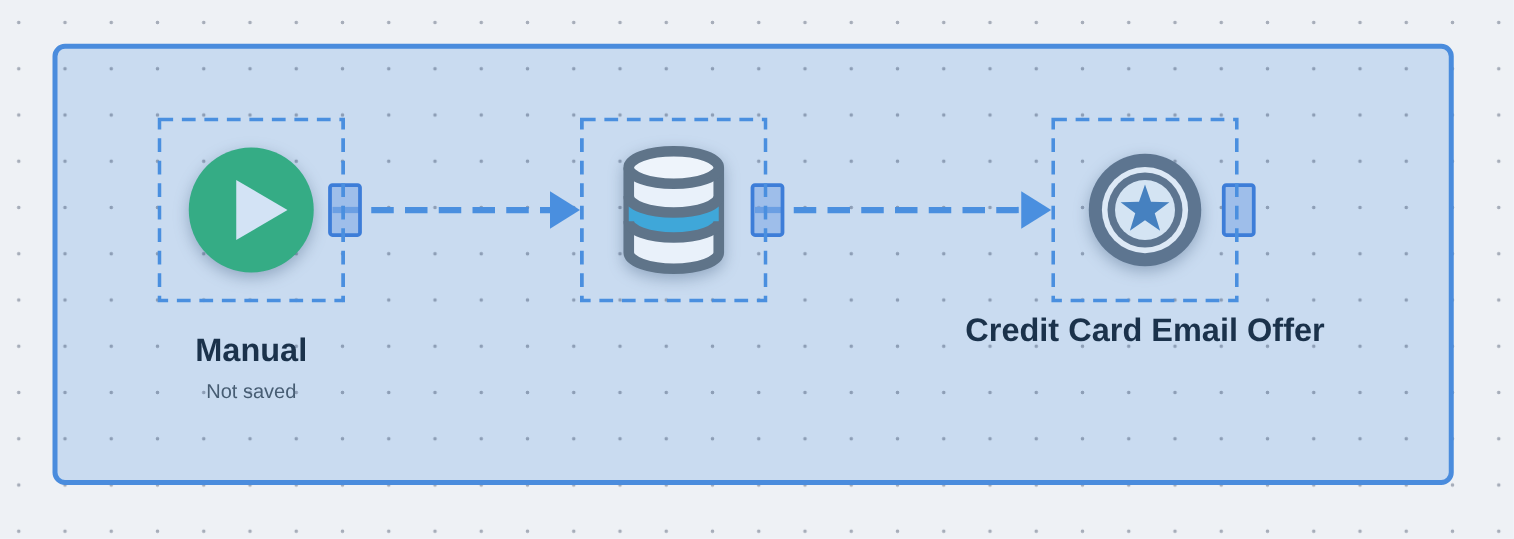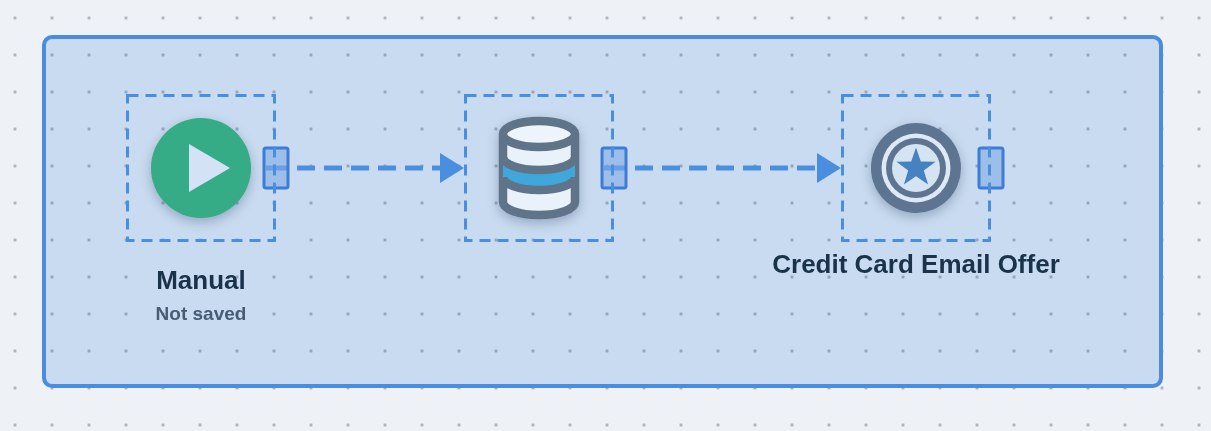--- a/index.html
+++ b/index.html
@@ -58,22 +58,22 @@
     white-space:nowrap;
   }
   .l1{left:51px;top:264px;width:300px;}
   .l2{left:389px;top:264px;width:300px;}
   .l3{left:741px;top:248px;width:350px;}
 
   .status{
     position:absolute;
     left:51px;top:300px;width:300px;
     text-align:center;
-    font-size:19px;
-    font-weight:700;
+    font-size:16px;
+    font-weight:400;
     color:#475d73;
     line-height:28px;
     white-space:nowrap;
   }
 </style>
 </head>
 <body>
 
 <div id="stage">
 

